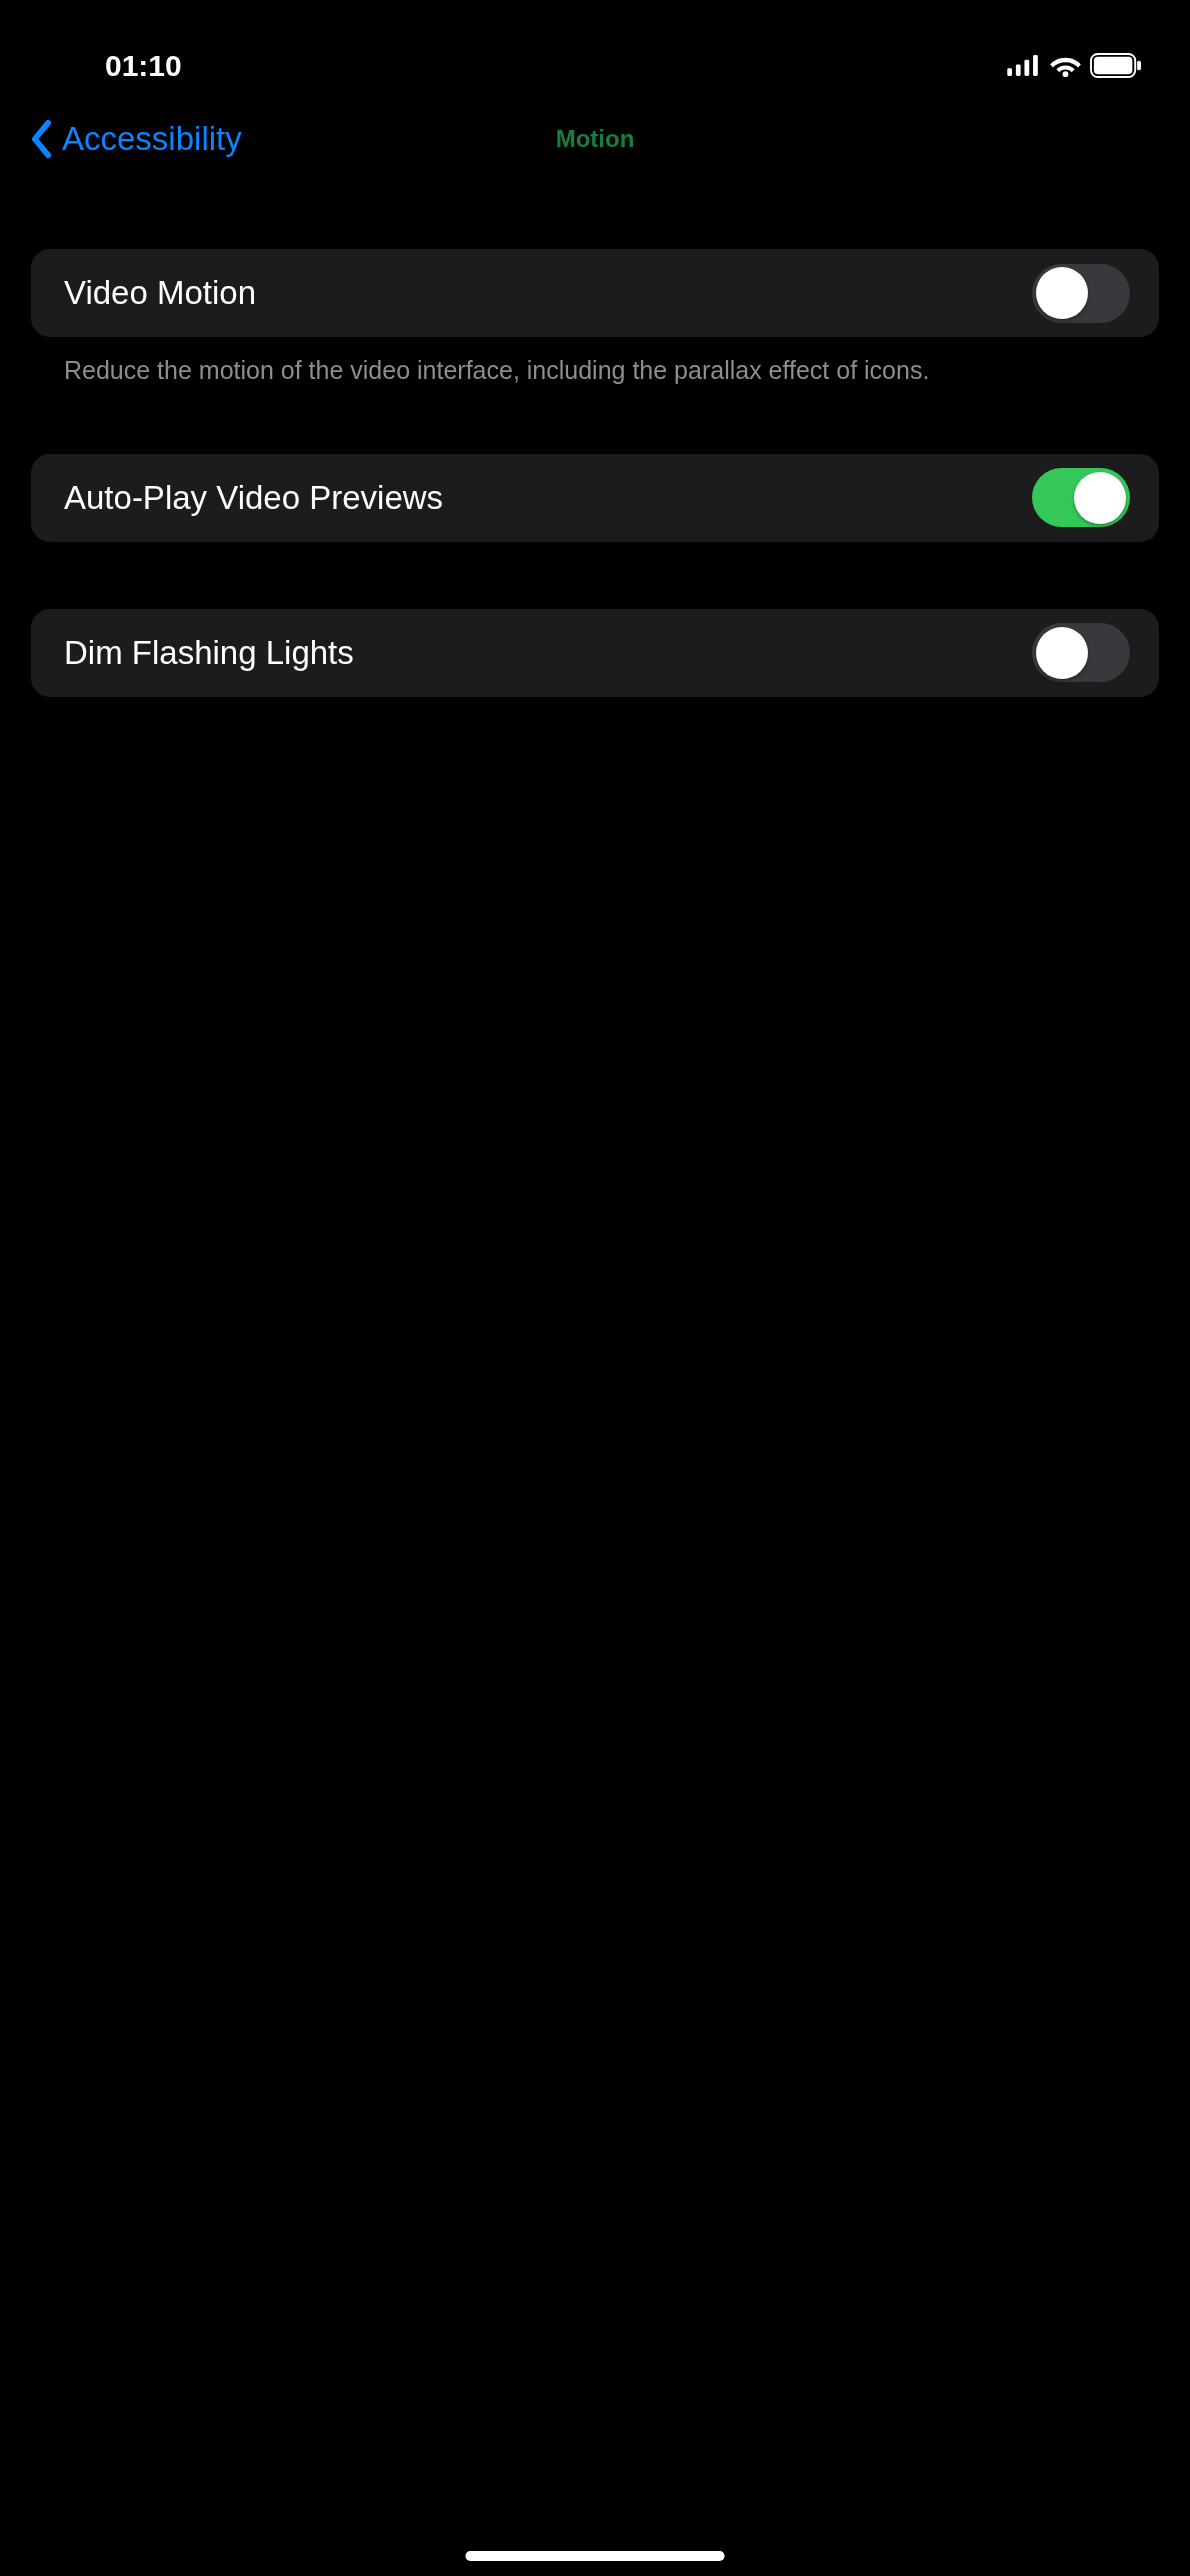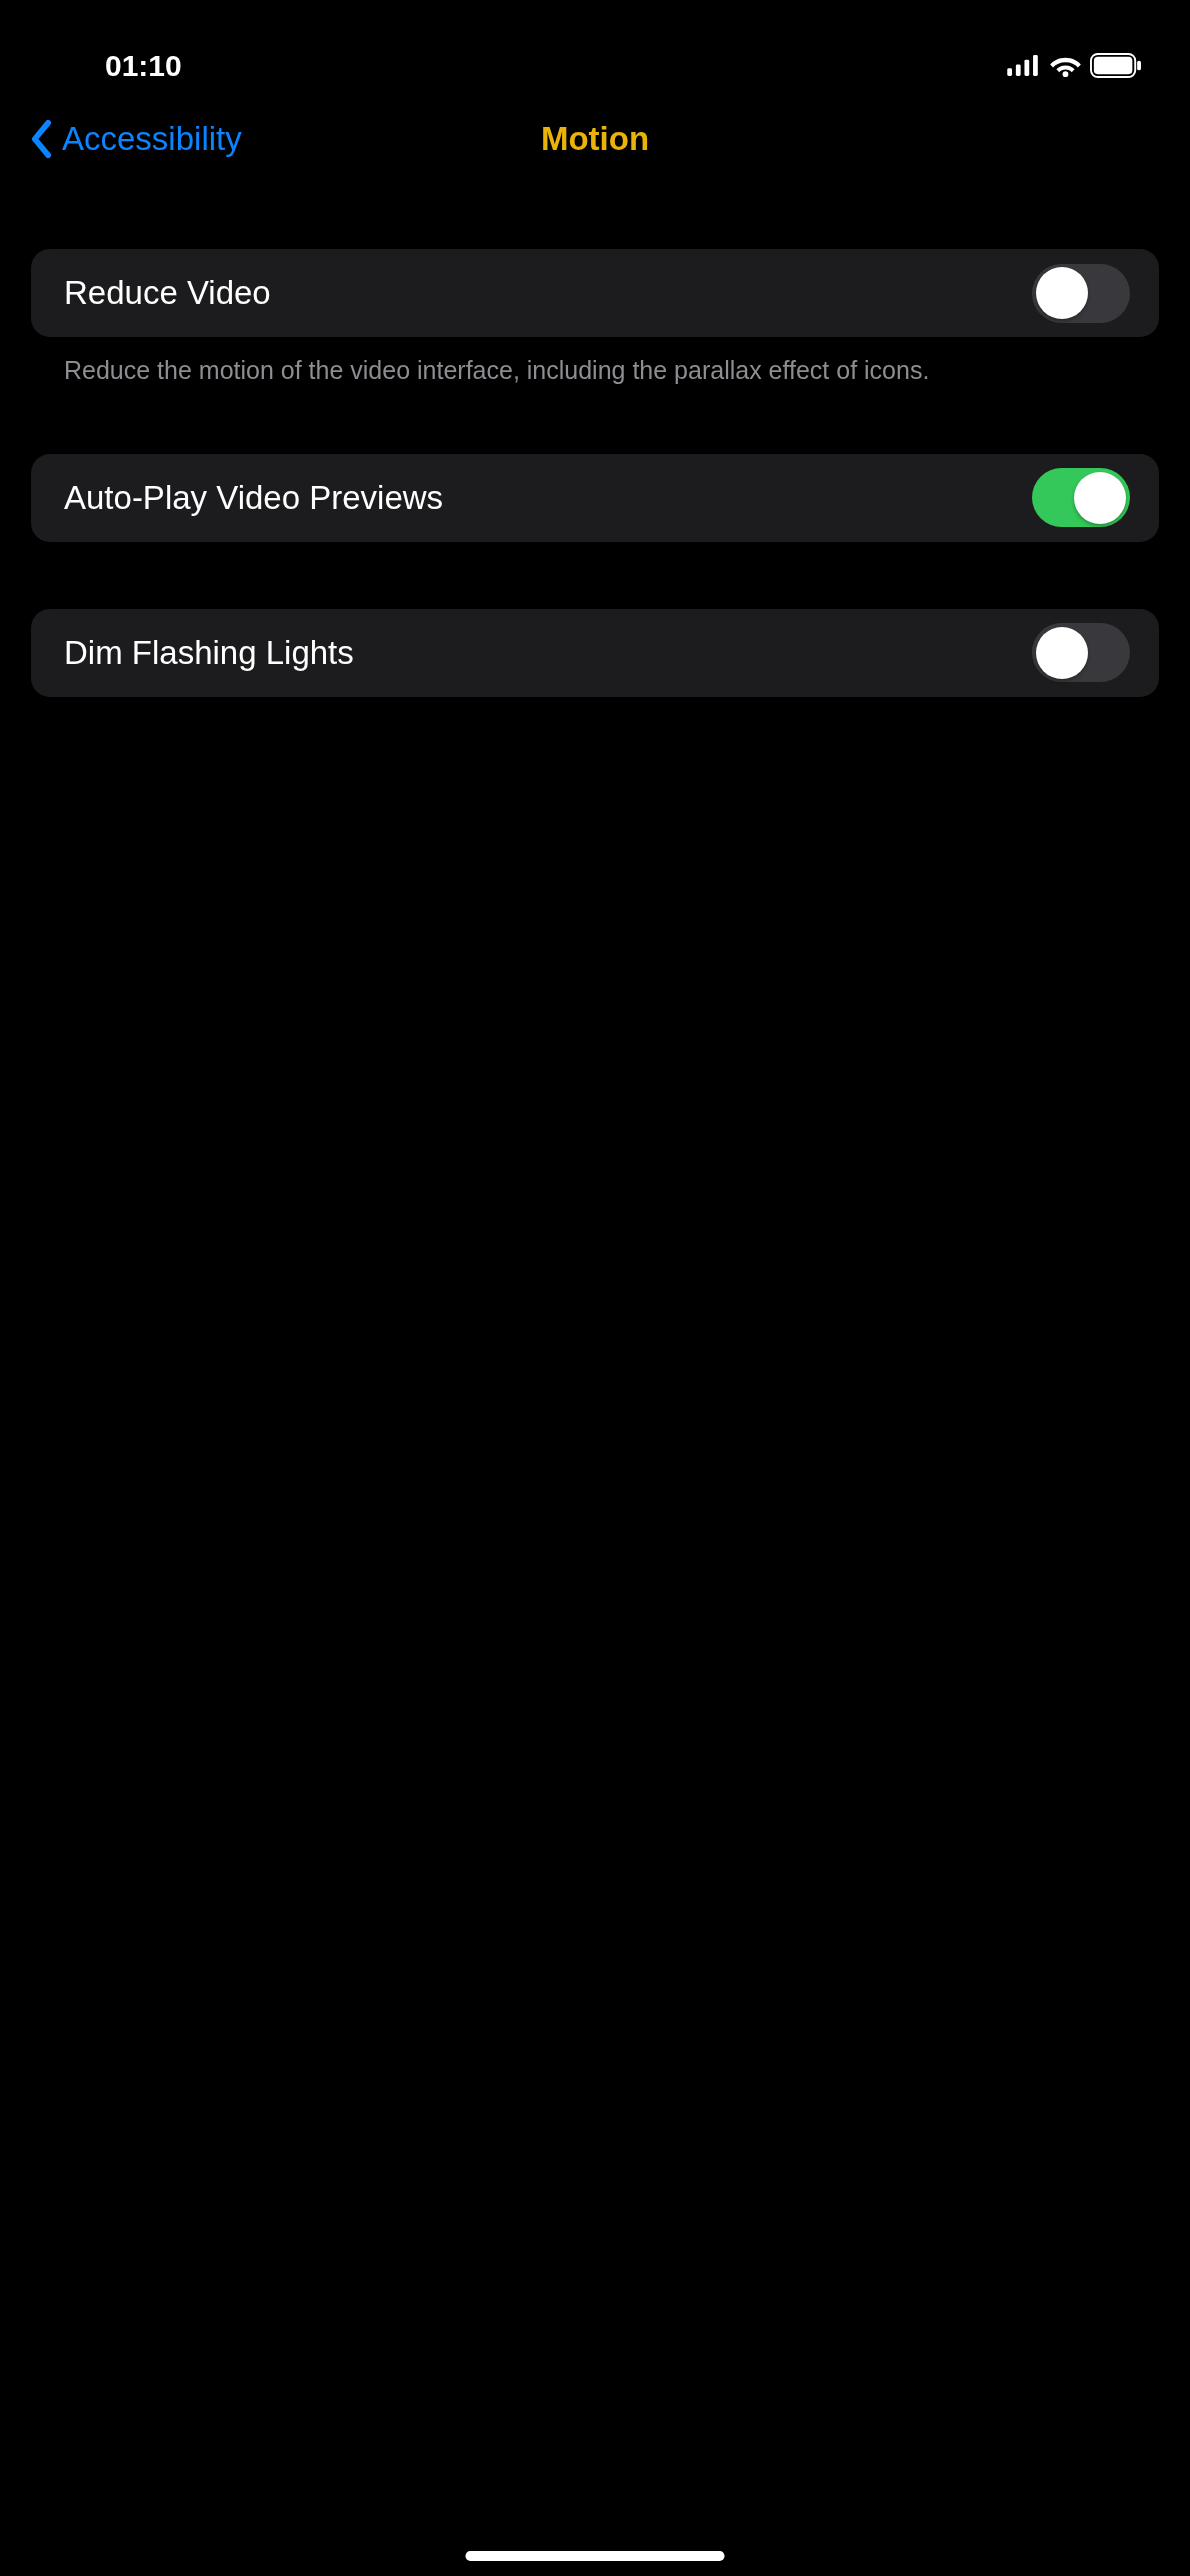--- a/index.html
+++ b/index.html
@@ -57,23 +57,23 @@
       font-size: 33px;
       font-weight: 400;
     }
     .back-chevron svg {
       display: block;
     }
     .nav-title {
       position: absolute;
       left: 50%;
       transform: translateX(-50%);
-      font-size: 33px;
+      font-size: 24px;
       font-weight: 600;
-      color: #eab308;
+      color: #15803d;
     }
 
     
     .content {
       padding: 67px 31px 0 31px;
     }
     .section {
       margin-bottom: 67px;
     }
     .row {
@@ -179,21 +179,21 @@
     </span>
     <span>Accessibility</span>
   </div>
   <div class="nav-title">Motion</div>
 </div>
 
 <div class="content">
 
   <div class="section">
     <div class="row">
-      <div class="row-label">Reduce Video</div>
+      <div class="row-label">Video Motion</div>
       <div class="toggle off">
         <div class="knob"></div>
       </div>
     </div>
     <div class="footer-text">Reduce the motion of the video interface, including the parallax effect of icons.</div>
   </div>
 
 
   <div class="section">
     <div class="row">

